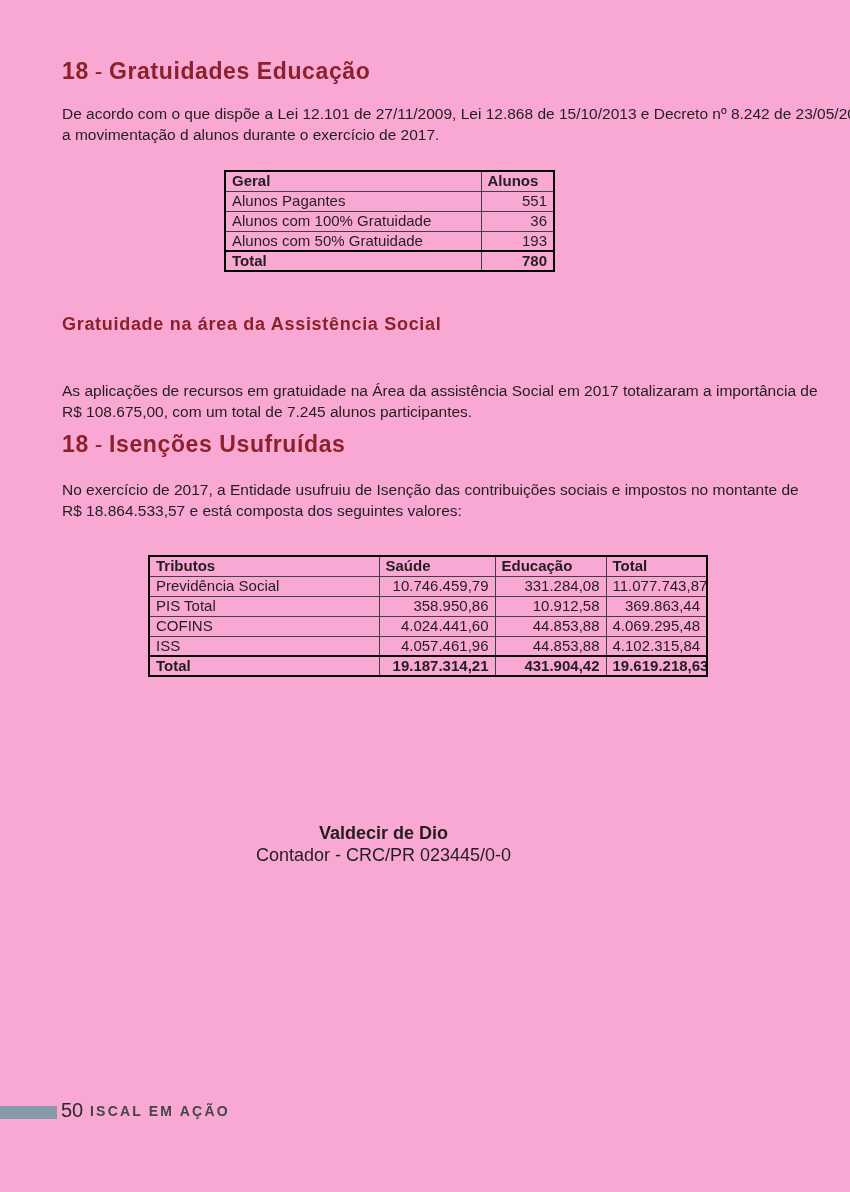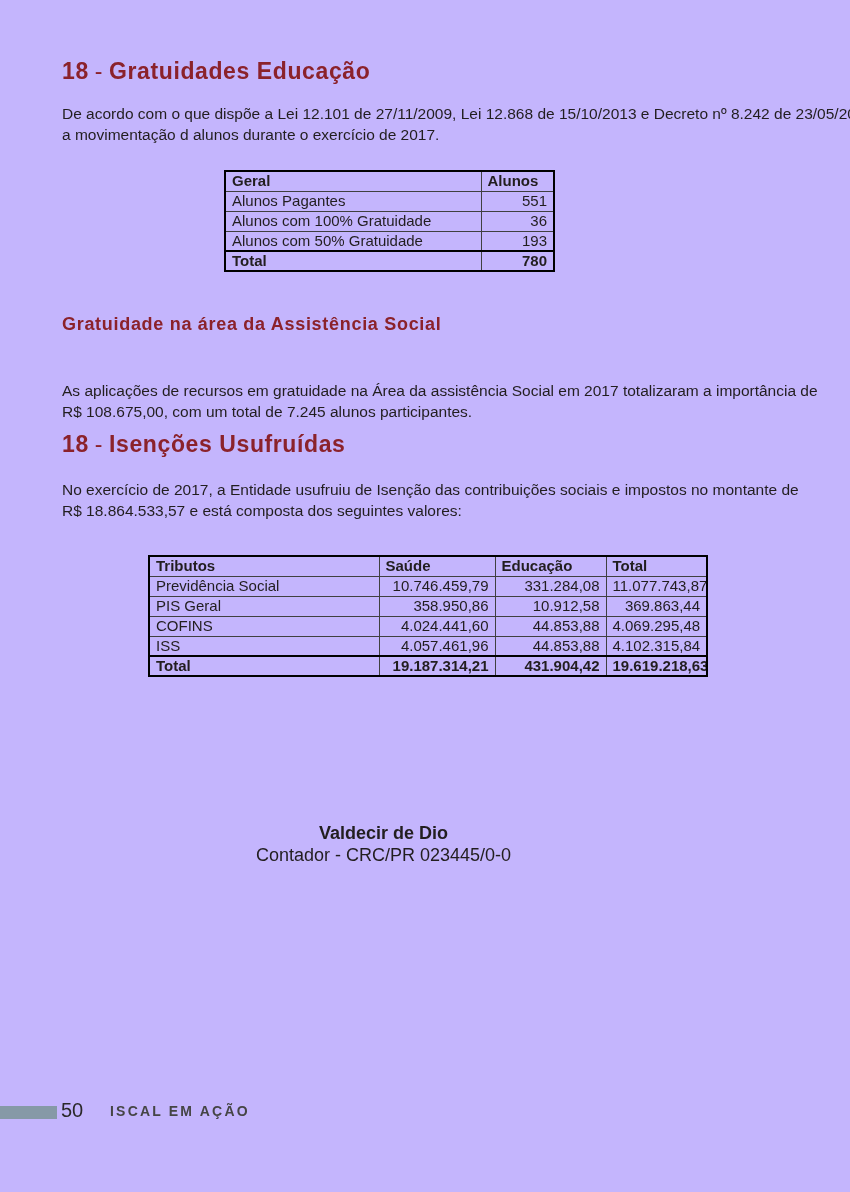--- a/index.html
+++ b/index.html
@@ -1,20 +1,20 @@
 <!DOCTYPE html>
 <html><head>
 <meta charset="utf-8">
 <style>
   * { margin:0; padding:0; box-sizing:border-box; }
   html,body { background:#ffffff; }
   .page {
     position:relative;
     width:850px; height:1192px;
-    background:#c4b5fd;
+    background:#f9a8d4;
     font-family:"Liberation Sans", sans-serif;
     color:#221e1f;
     overflow:hidden;
   }
   .h1 {
     position:absolute; left:62px;
     color:#8b222b;
     font-size:23px; font-weight:bold;
     letter-spacing:0.6px;
     white-space:nowrap;
@@ -85,21 +85,20 @@
   }
   .footer-num {
     position:absolute; left:61px; top:1099px;
     font-size:20px; color:#2b292a;
   }
   .footer-brand {
     position:absolute; left:90px; top:1103px;
     font-size:14px; font-weight:600;
     letter-spacing:2.2px;
     color:#454545;
-    margin-left:20px;
   }
 </style>
 </head>
 <body>
 
 <div class="page">
 
   <div class="h1" id="heading-18">
     <span>18</span><span class="sep">-</span><span>Gratuidades Educação</span>
   </div>
@@ -167,21 +166,21 @@
       <th class="hdr-center">Educação</th>
       <th class="hdr-center">Total</th>
     </tr>
     <tr>
       <td>Previdência Social</td>
       <td class="num">10.746.459,79</td>
       <td class="num">331.284,08</td>
       <td class="num">11.077.743,87</td>
     </tr>
     <tr>
-      <td>PIS Geral</td>
+      <td>PIS Total</td>
       <td class="num">358.950,86</td>
       <td class="num">10.912,58</td>
       <td class="num">369.863,44</td>
     </tr>
     <tr>
       <td>COFINS</td>
       <td class="num">4.024.441,60</td>
       <td class="num">44.853,88</td>
       <td class="num">4.069.295,48</td>
     </tr>

